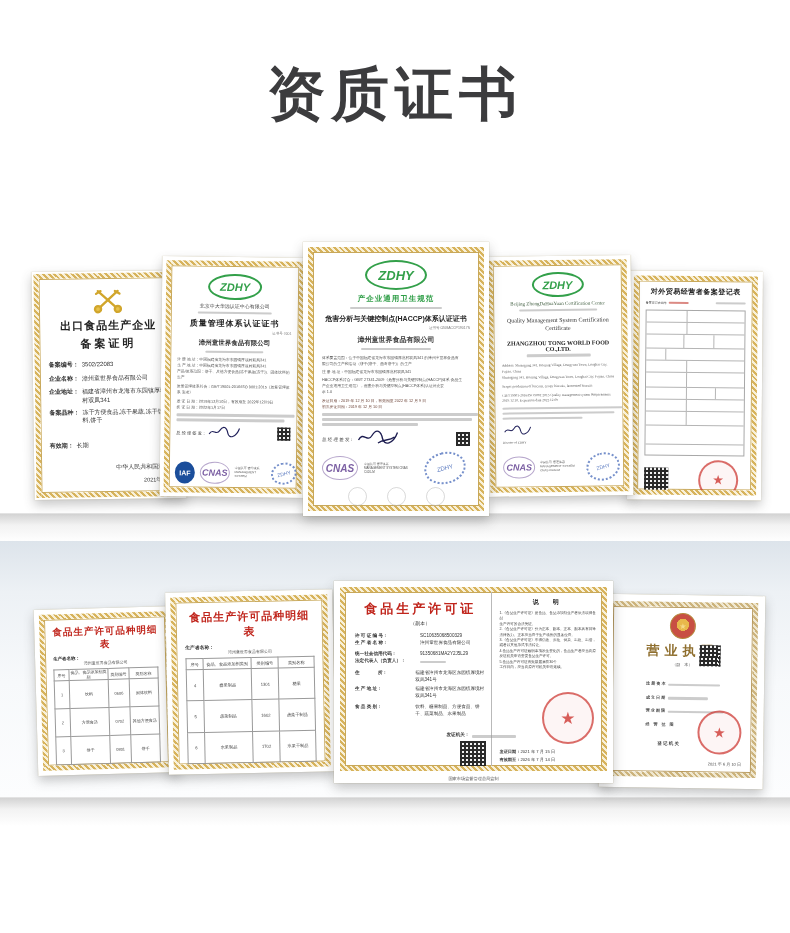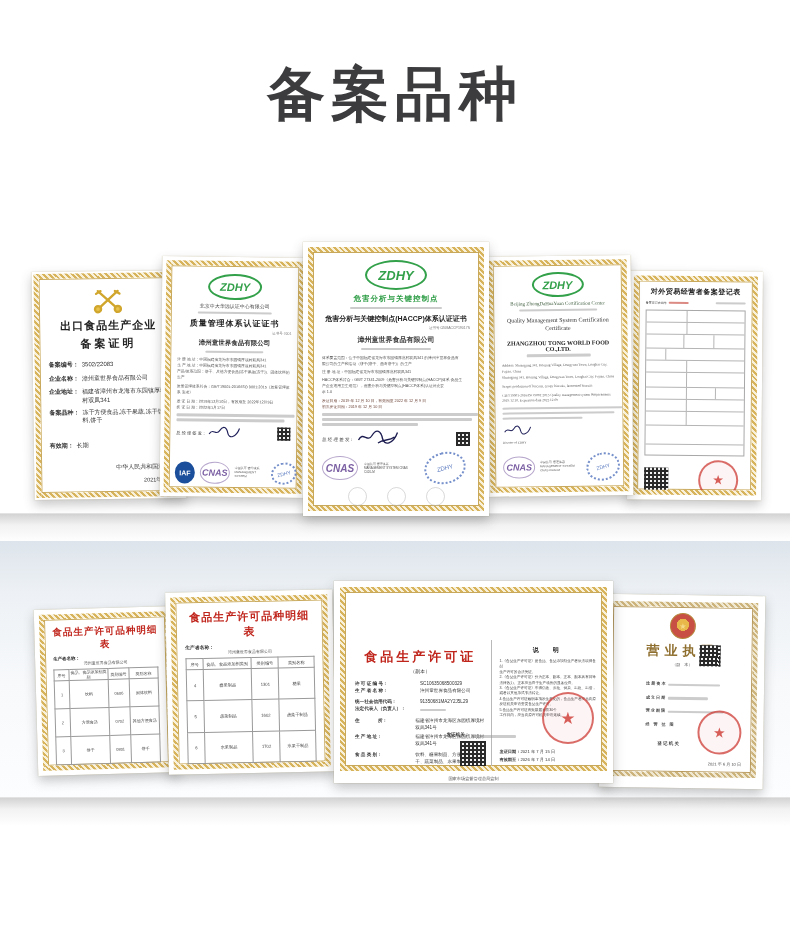--- a/index.html
+++ b/index.html
@@ -55,21 +55,21 @@
   .ftab td,.ftab th{border:1px solid #9a9a9a;text-align:center;color:#444;overflow:hidden;
                     font-weight:normal;padding:0;}
   .serif{font-family:"Liberation Serif",serif;}
   .fieldrow{display:flex;gap:3px;align-items:flex-start;}
 </style>
 </head>
 <body>
 
 <div id="page">
 
-  <div class="h-title">备案品种</div>
+  <div class="h-title">资质证书</div>
 
   <div id="section2"></div>
   <div id="shelf1" class="shelf"></div>
   <div id="shelf2" class="shelf"></div>
 
   <div class="cert" style="left:33px;top:271px;width:152px;height:228px;z-index:1;transform:rotate(-0.8deg);padding:2px;">
     <div class="frame">
         <div class="inner" style="padding:8px 9px;box-sizing:border-box;">
       <div style="text-align:center;">
         <svg width="36" height="28" viewBox="0 0 40 30">
@@ -156,21 +156,21 @@
     </div>
       </div>
   </div>
 
   <div class="cert" style="left:303px;top:242px;width:186px;height:274px;z-index:5;padding:5px;">
     <div class="frame">
         <div class="inner" style="padding:8px 9px;box-sizing:border-box;">
       <div class="zdhy" style="width:58px;height:26px;font-size:13px;">
         <span>ZDHY</span>
           </div>
-      <div class="ctr" style="font-size:7.5px;font-weight:bold;color:#2f9e47;margin-top:4px;letter-spacing:1px;">危害分析与关键控制点</div>
+      <div class="ctr" style="font-size:7.5px;font-weight:bold;color:#2f9e47;margin-top:4px;letter-spacing:1px;">产企业通用卫生规范</div>
       <div class="bl" style="width:92px;"></div>
       <div class="ctr" style="font-size:7px;font-weight:bold;color:#222;margin-top:5px;white-space:nowrap;">危害分析与关键控制点(HACCP)体系认证证书</div>
       <div style="text-align:right;font-size:3.5px;color:#777;margin-top:2px;">证书号 0208ACCP19017S</div>
       <div class="ctr" style="font-size:7px;font-weight:bold;color:#3a3a3a;margin-top:5px;">漳州童世界食品有限公司</div>
       <div class="bl" style="width:70px;"></div>
       <div style="font-size:3.8px;color:#555;line-height:1.6;margin-top:5px;">
         <div>体系覆盖范围：位于中国福建省龙海市东园镇厚境村双凤341 的漳州童世界食品有</div>
         <div>限公司的生产和活动（饼干(饼干、曲奇饼干)）的生产</div>
         <div style="margin-top:2px;">注 册 地 址：中国福建省龙海市东园镇厚境村双凤341</div>
         <div style="margin-top:2px;">HACCP体系符合：GB/T 27341-2009《危害分析与关键控制点(HACCP)体系 食品生</div>
@@ -386,21 +386,21 @@
               </tr>
       </tbody>
           </table>
 
     </div>
       </div>
   </div>
 
   <div class="cert" style="left:334px;top:581px;width:279px;height:202px;z-index:5;padding:6px 6px 12px 6px;">
     <div class="frame">
-        <div class="inner" style="display:flex;margin-top:48px;">
+        <div class="inner" style="display:flex;">
       <div style="width:57%;box-sizing:border-box;padding:8px 6px 6px 10px;position:relative;">
         <div class="ctr serif" style="font-size:13px;font-weight:bold;color:#c0251c;letter-spacing:3px;">食品生产许可证</div>
         <div class="ctr" style="font-size:5px;color:#333;margin-top:2px;">（副本）</div>
         <div style="font-size:4.6px;color:#333;margin-top:7px;line-height:1.5;">
           <div class="fieldrow">
                 <b style="width:62px;">许 可 证 编 号：</b>
                 <span>SC10635068500329</span>
               </div>
           <div class="fieldrow">
                 <b style="width:62px;">生 产 者 名 称：</b>

